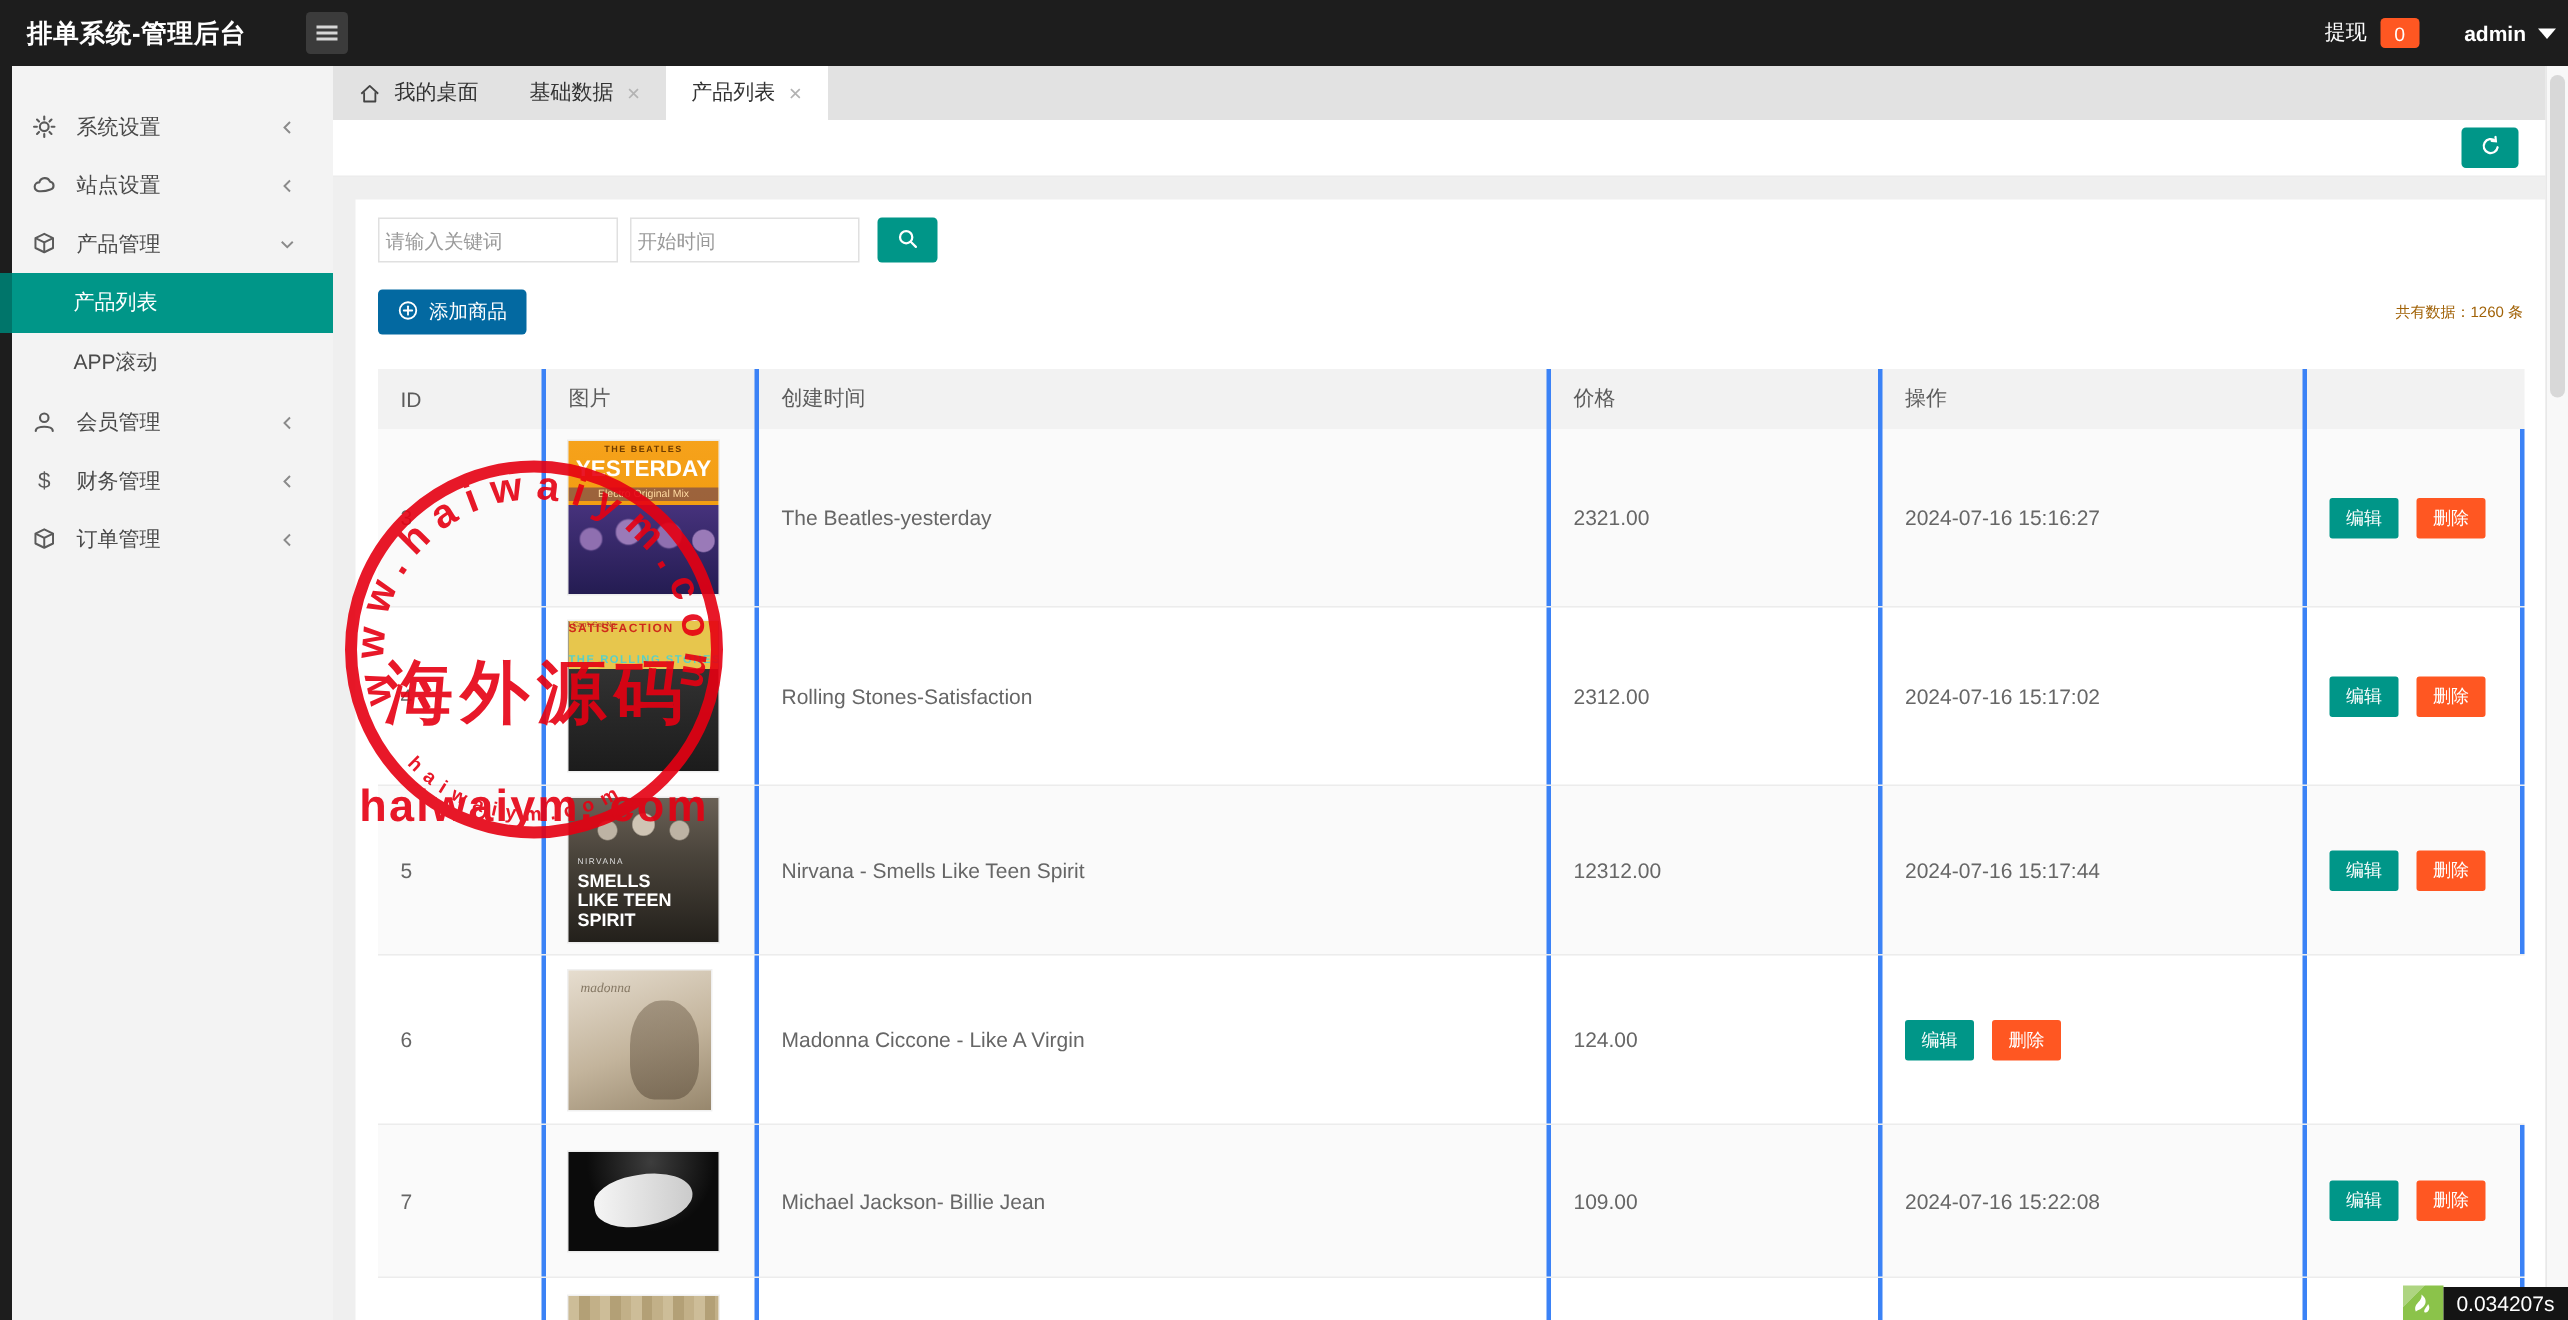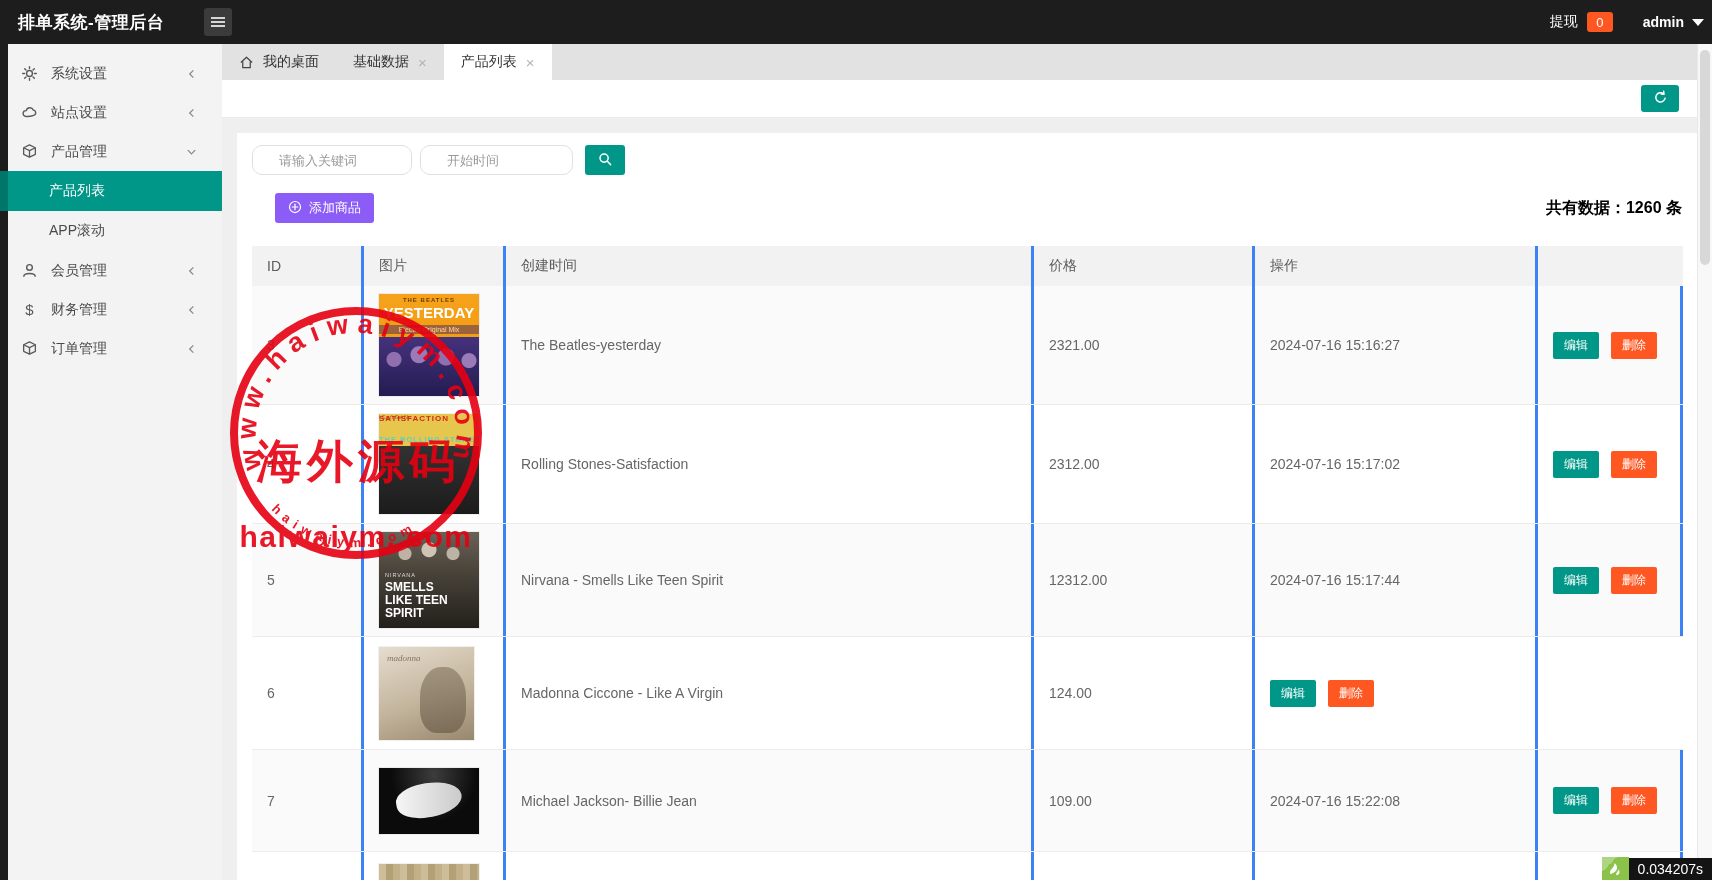--- a/index.html
+++ b/index.html
@@ -14,21 +14,21 @@
   .bars i{display:block;width:14px;height:2px;background:#d6d6d6;margin:2px auto;}
   .top-right{margin-left:auto;display:flex;align-items:center;gap:30px;padding-right:8px;font-size:14px;}
   .withdraw{display:flex;align-items:center;gap:9px;cursor:pointer;}
   .badge{background:#ff5722;color:#fff;min-width:12px;height:20px;border-radius:3px;display:flex;
          align-items:center;justify-content:center;font-size:13px;padding:0 7px;}
   .user{display:flex;align-items:center;gap:8px;font-weight:bold;cursor:pointer;}
   .caret{width:0;height:0;border-left:6px solid transparent;border-right:6px solid transparent;border-top:7px solid #fff;}
   
   .sidebar{position:absolute;top:44px;left:0;bottom:0;width:222px;background:#f3f3f3;z-index:20;}
   .sidebar::before{content:"";position:absolute;left:0;top:0;bottom:0;width:8px;background:#1d1d1d;}
-  .menu{padding-top:10px;position:relative;}
+  .menu{padding-top:21px;position:relative;}
   .mitem{position:relative;height:39px;display:flex;align-items:center;padding-left:21px;color:#4a4a4a;
          font-size:14px;cursor:pointer;}
   .micon{width:17px;height:17px;margin-right:13px;color:#5a5a5a;flex:0 0 17px;}
   .micon svg{display:block;width:17px;height:17px;}
   .micon .dollar{font-size:15px;color:#5a5a5a;line-height:17px;display:block;text-align:center;}
   .chev{position:absolute;right:25px;top:50%;transform:translateY(-50%);color:#8a8a8a;}
   .chev svg{display:block;width:11px;height:11px;}
   .sub-item{position:relative;height:40px;display:flex;align-items:center;padding-left:49px;color:#4a4a4a;
             font-size:14px;cursor:pointer;}
   .sub-item.active{background:#009688;color:#fff;}
@@ -42,31 +42,31 @@
   
   .toolbar{position:absolute;left:222px;right:14px;top:80px;height:37px;background:#fff;
            border-bottom:1px solid #ececec;z-index:5;}
   .refresh-btn{position:absolute;right:19px;top:5px;width:38px;height:27px;background:#009688;border:none;
                border-radius:3px;display:flex;align-items:center;justify-content:center;cursor:pointer;}
   .refresh-btn svg{width:15px;height:15px;}
   
   .panel{position:absolute;left:237px;right:15px;top:133px;bottom:0;background:#fff;
          padding:12px 15px 0;box-sizing:border-box;z-index:4;}
   .search-row{display:flex;align-items:center;height:30px;margin-bottom:18px;}
-  .inp{height:30px;border:1px solid #e0e0e0;border-radius:10px;padding:0 26px;font-size:13px;color:#333;
+  .inp{height:30px;border:1px solid #e0e0e0;border-radius:0;padding:0 4px;font-size:13px;color:#333;
        box-sizing:border-box;outline:none;background:#fff;}
   .inp::placeholder{color:#9a9a9a;}
   .inp-kw{width:160px;}
   .inp-date{width:153px;margin-left:8px;}
   .btn-search{width:40px;height:30px;background:#009688;border:none;border-radius:3px;margin-left:12px;
               display:flex;align-items:center;justify-content:center;cursor:pointer;}
   .add-row{display:flex;align-items:center;justify-content:space-between;height:30px;margin-bottom:23px;}
-  .btn-add{height:30px;background:#8b5cf6;color:#fff;border:none;border-radius:3px;font-size:13px;
-           display:flex;align-items:center;gap:7px;padding:0 13px;cursor:pointer;margin-left:23px;}
-  .total{font-size:16px;color:#000000;font-weight:bold;}
+  .btn-add{height:30px;background:#0369a1;color:#fff;border:none;border-radius:3px;font-size:13px;
+           display:flex;align-items:center;gap:7px;padding:0 13px;cursor:pointer;}
+  .total{font-size:10px;color:#a16207;}
   
   .table{width:1431px;font-size:14px;color:#666;}
   .thead,.trow{display:grid;grid-template-columns:112px 142px 528px 221px 283px 145px;}
   .thead{background:#f2f2f2;height:40px;color:#5c5c5c;}
   .th,.td{display:flex;align-items:center;padding-left:15px;border-right:3px solid #3b82f6;box-sizing:border-box;min-width:0;}
   .trow{border-bottom:1px solid #ececec;}
   .trow.odd{background:#fafafa;}
   .r0{height:118px;}.r1{height:118px;}.r2{height:112px;}.r3{height:112px;}.r4{height:101px;}.partial{height:140px;border-bottom:none;}
   .btn-edit,.btn-del{height:27px;padding:0 11px;border:none;border-radius:2px;color:#fff;font-size:12px;cursor:pointer;}
   .btn-edit{background:#009688;margin-right:12px;font-family:Liberation Serif, serif;}

